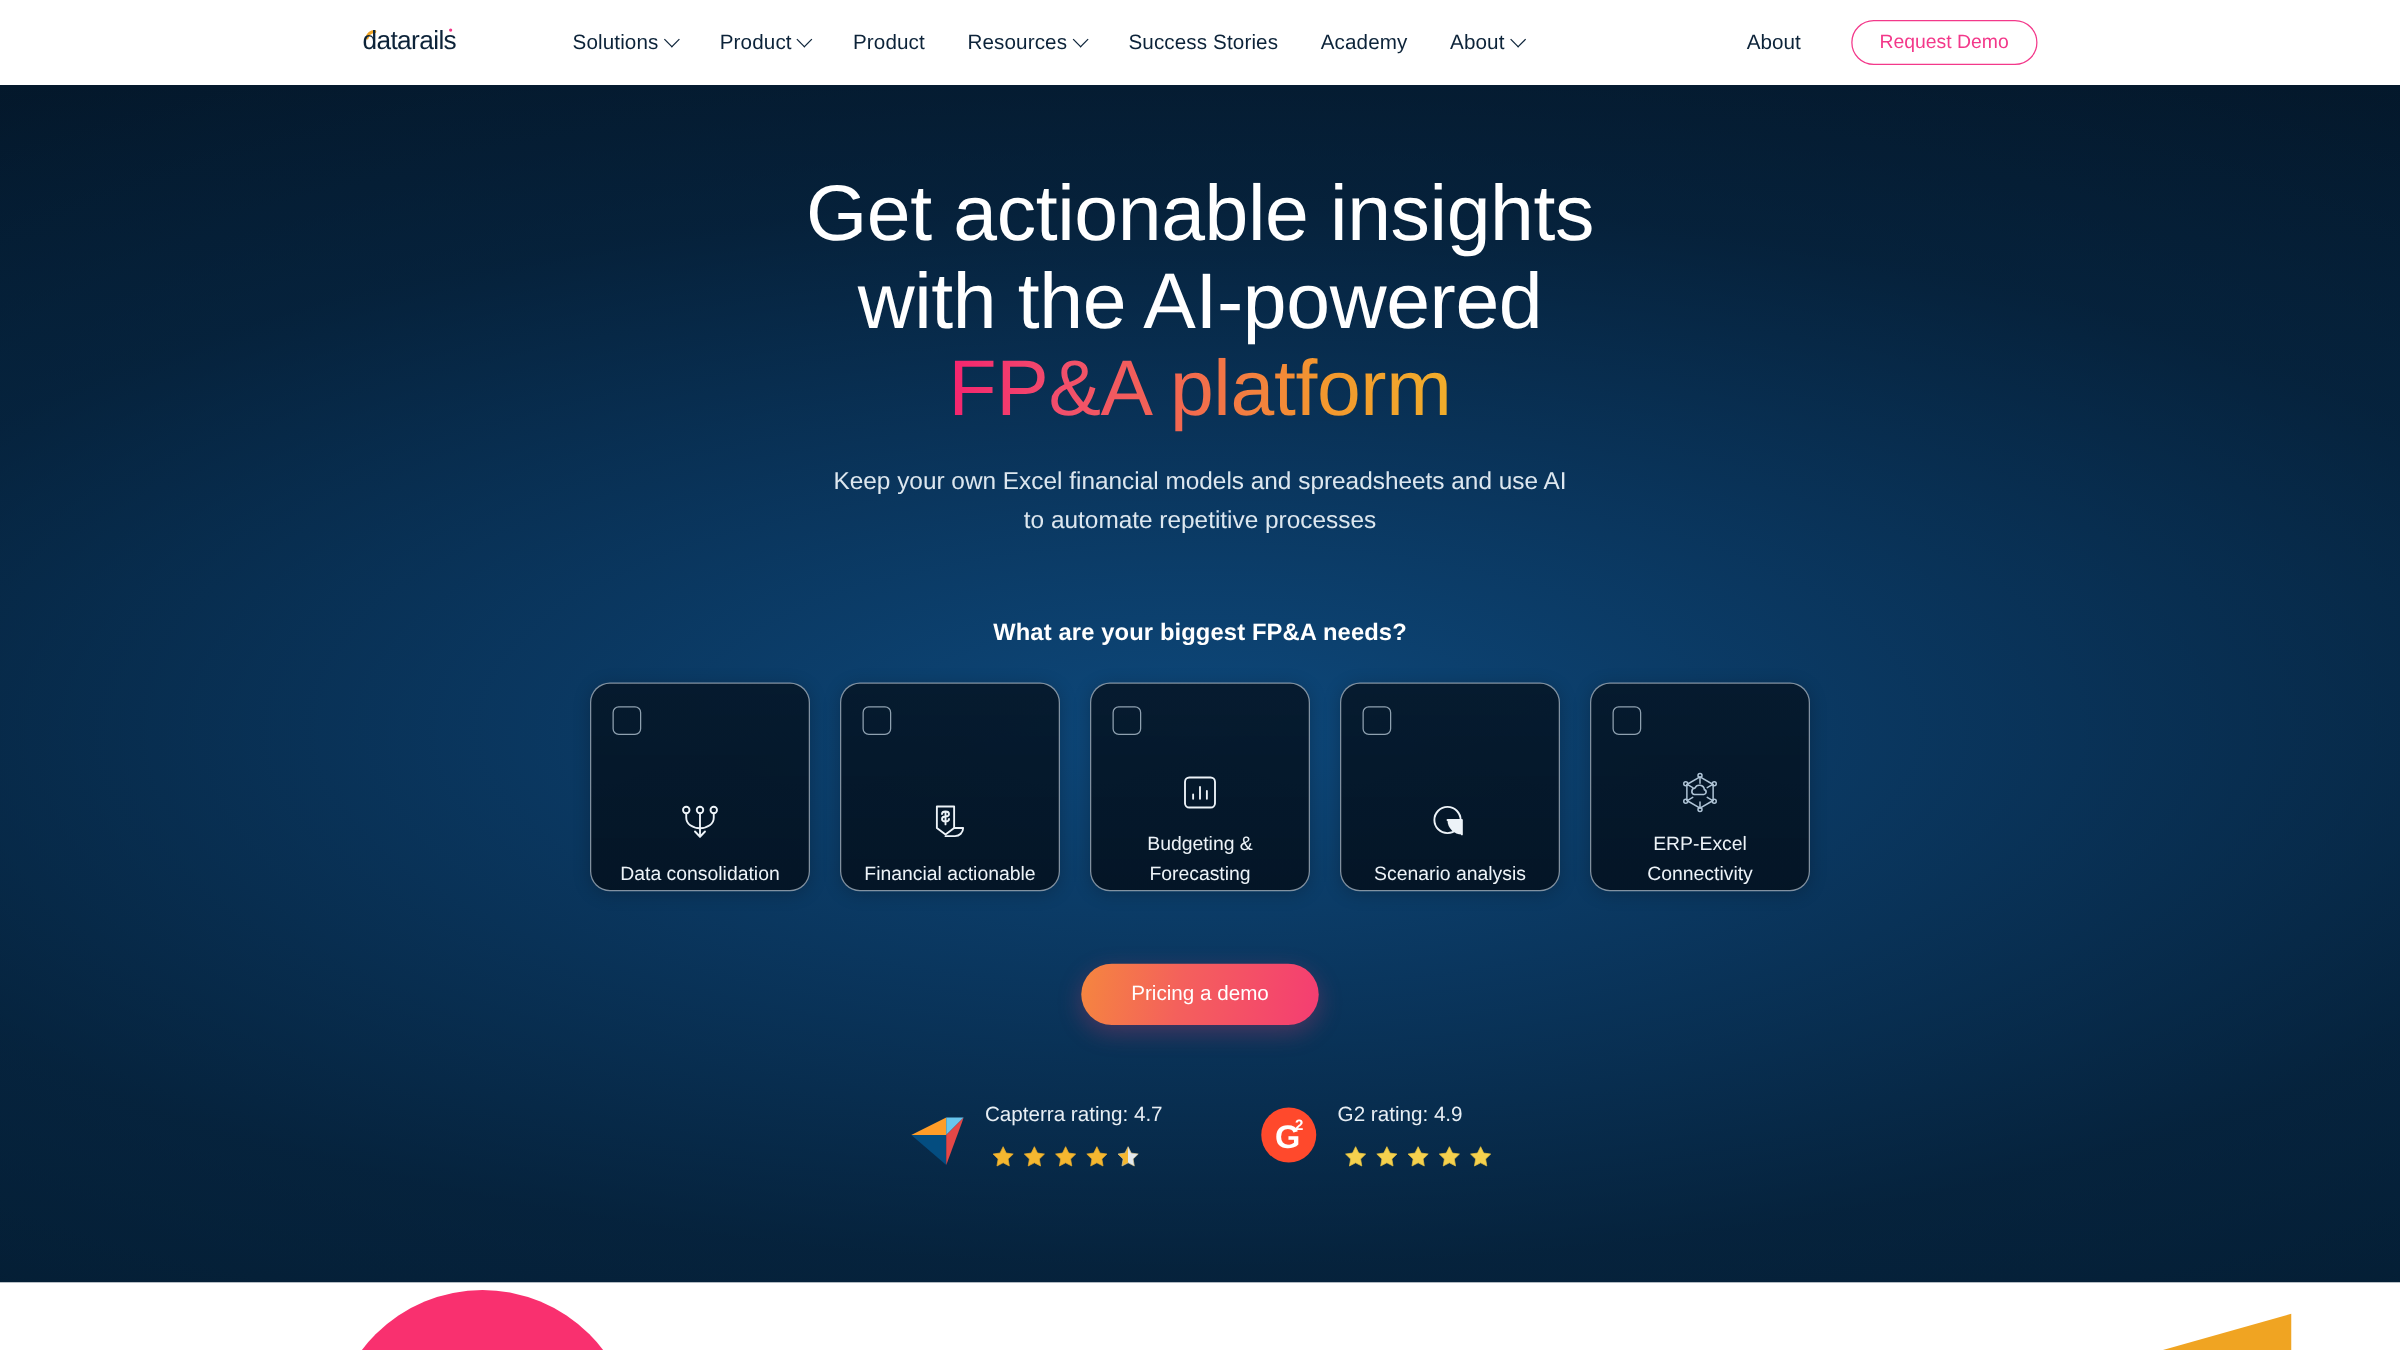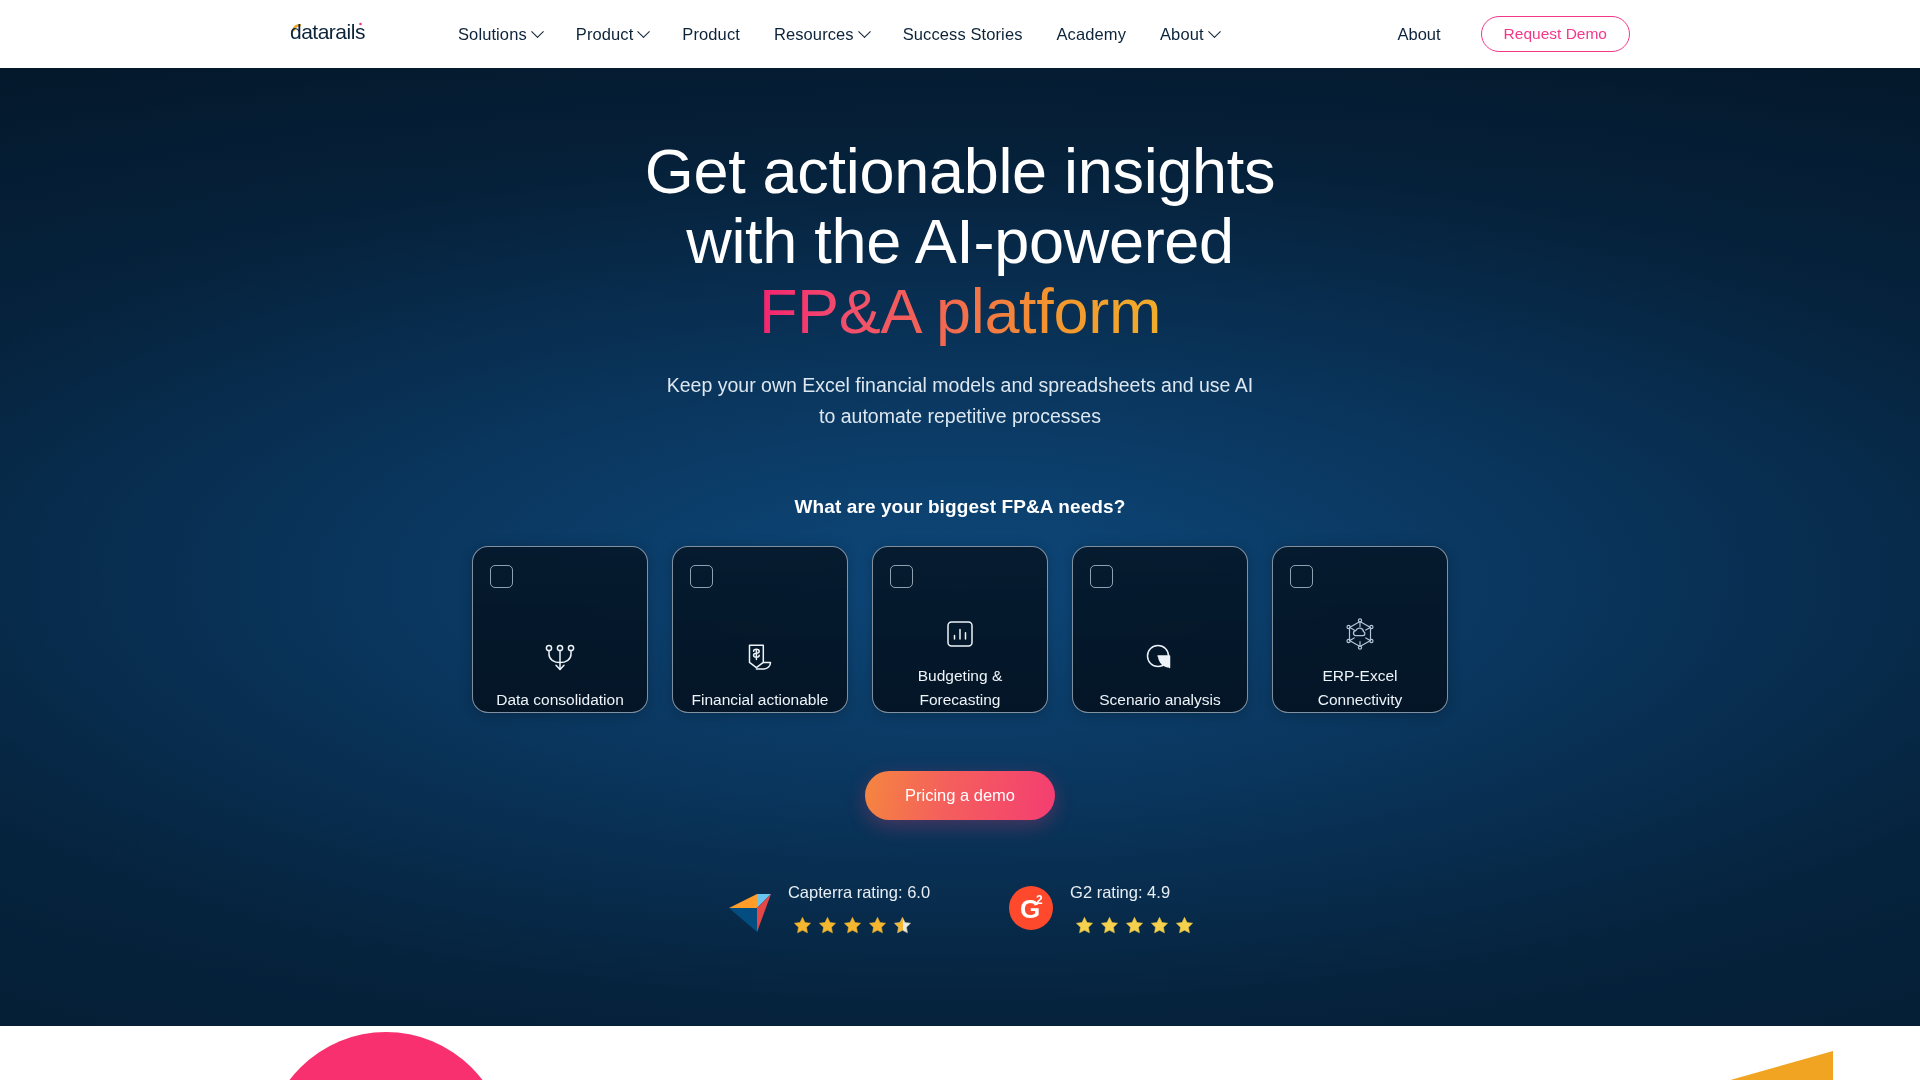--- a/index.html
+++ b/index.html
@@ -396,21 +396,21 @@
       <div class="rating">
         <span class="rating-logo">
           <svg width="44" height="50" viewBox="0 0 44 50">
             <path d="M2 25 L30 11 L30 25 Z" fill="#FF9D28"></path>
             <path d="M30 11 L44 11 L30 25 Z" fill="#68C5ED"></path>
             <path d="M2 25 L30 25 L30 49 Z" fill="#044D80"></path>
             <path d="M30 25 L44 11 L30 49 Z" fill="#E54747"></path>
           </svg>
         </span>
         <span class="rating-body">
-          <span class="rating-text">Capterra rating: 6.0</span>
+          <span class="rating-text">Capterra rating: 4.7</span>
           <span class="stars">
             <svg width="19" height="19" viewBox="0 0 20 20">
                 <path d="M10 1.4l2.6 5.4 5.9.8-4.3 4.2 1 5.9L10 15l-5.2 2.7 1-5.9L1.5 7.6l5.9-.8z" fill="#F5B730" stroke="#E8AC2A" stroke-width="0.6"></path>
               </svg>
             <svg width="19" height="19" viewBox="0 0 20 20">
                 <path d="M10 1.4l2.6 5.4 5.9.8-4.3 4.2 1 5.9L10 15l-5.2 2.7 1-5.9L1.5 7.6l5.9-.8z" fill="#F5B730" stroke="#E8AC2A" stroke-width="0.6"></path>
               </svg>
             <svg width="19" height="19" viewBox="0 0 20 20">
                 <path d="M10 1.4l2.6 5.4 5.9.8-4.3 4.2 1 5.9L10 15l-5.2 2.7 1-5.9L1.5 7.6l5.9-.8z" fill="#F5B730" stroke="#E8AC2A" stroke-width="0.6"></path>
               </svg>

